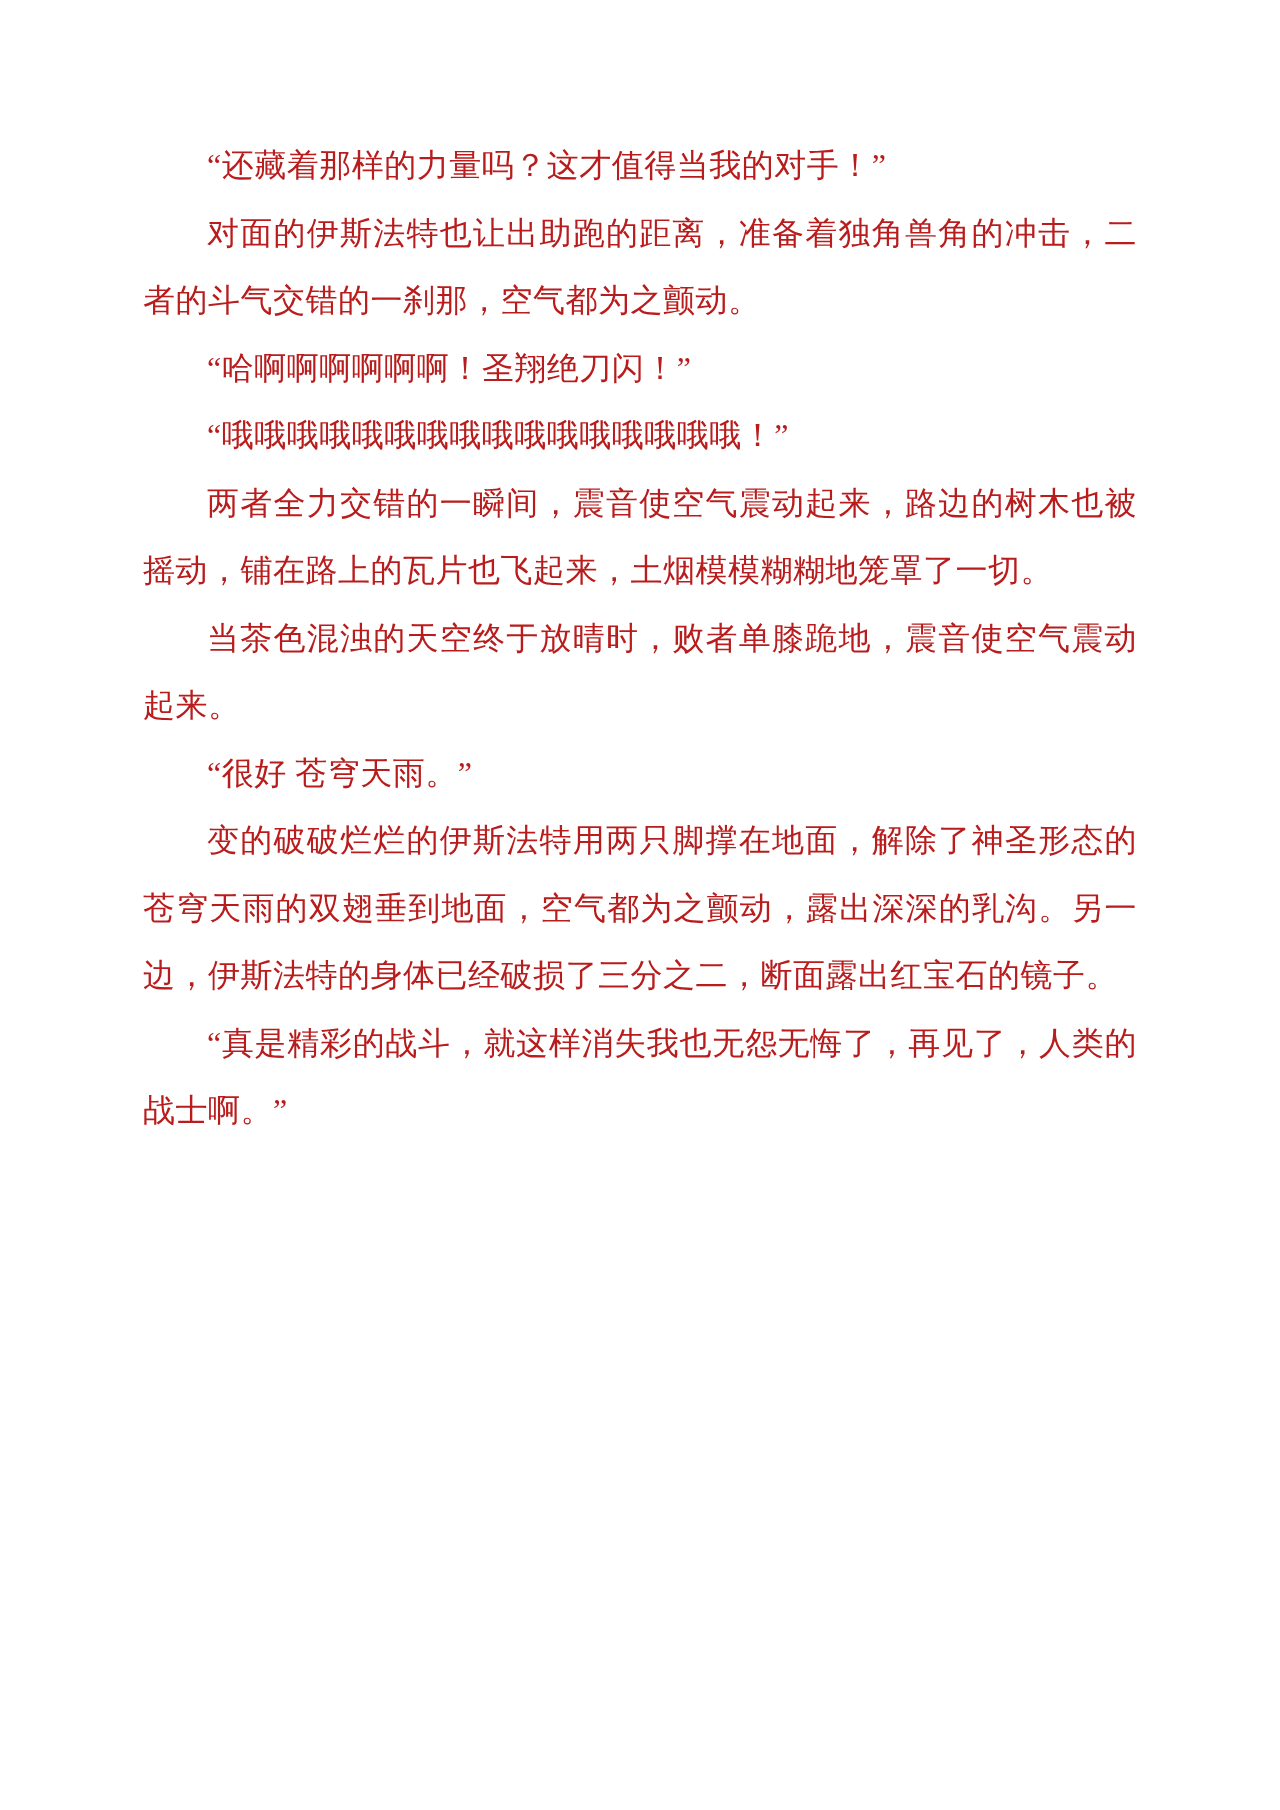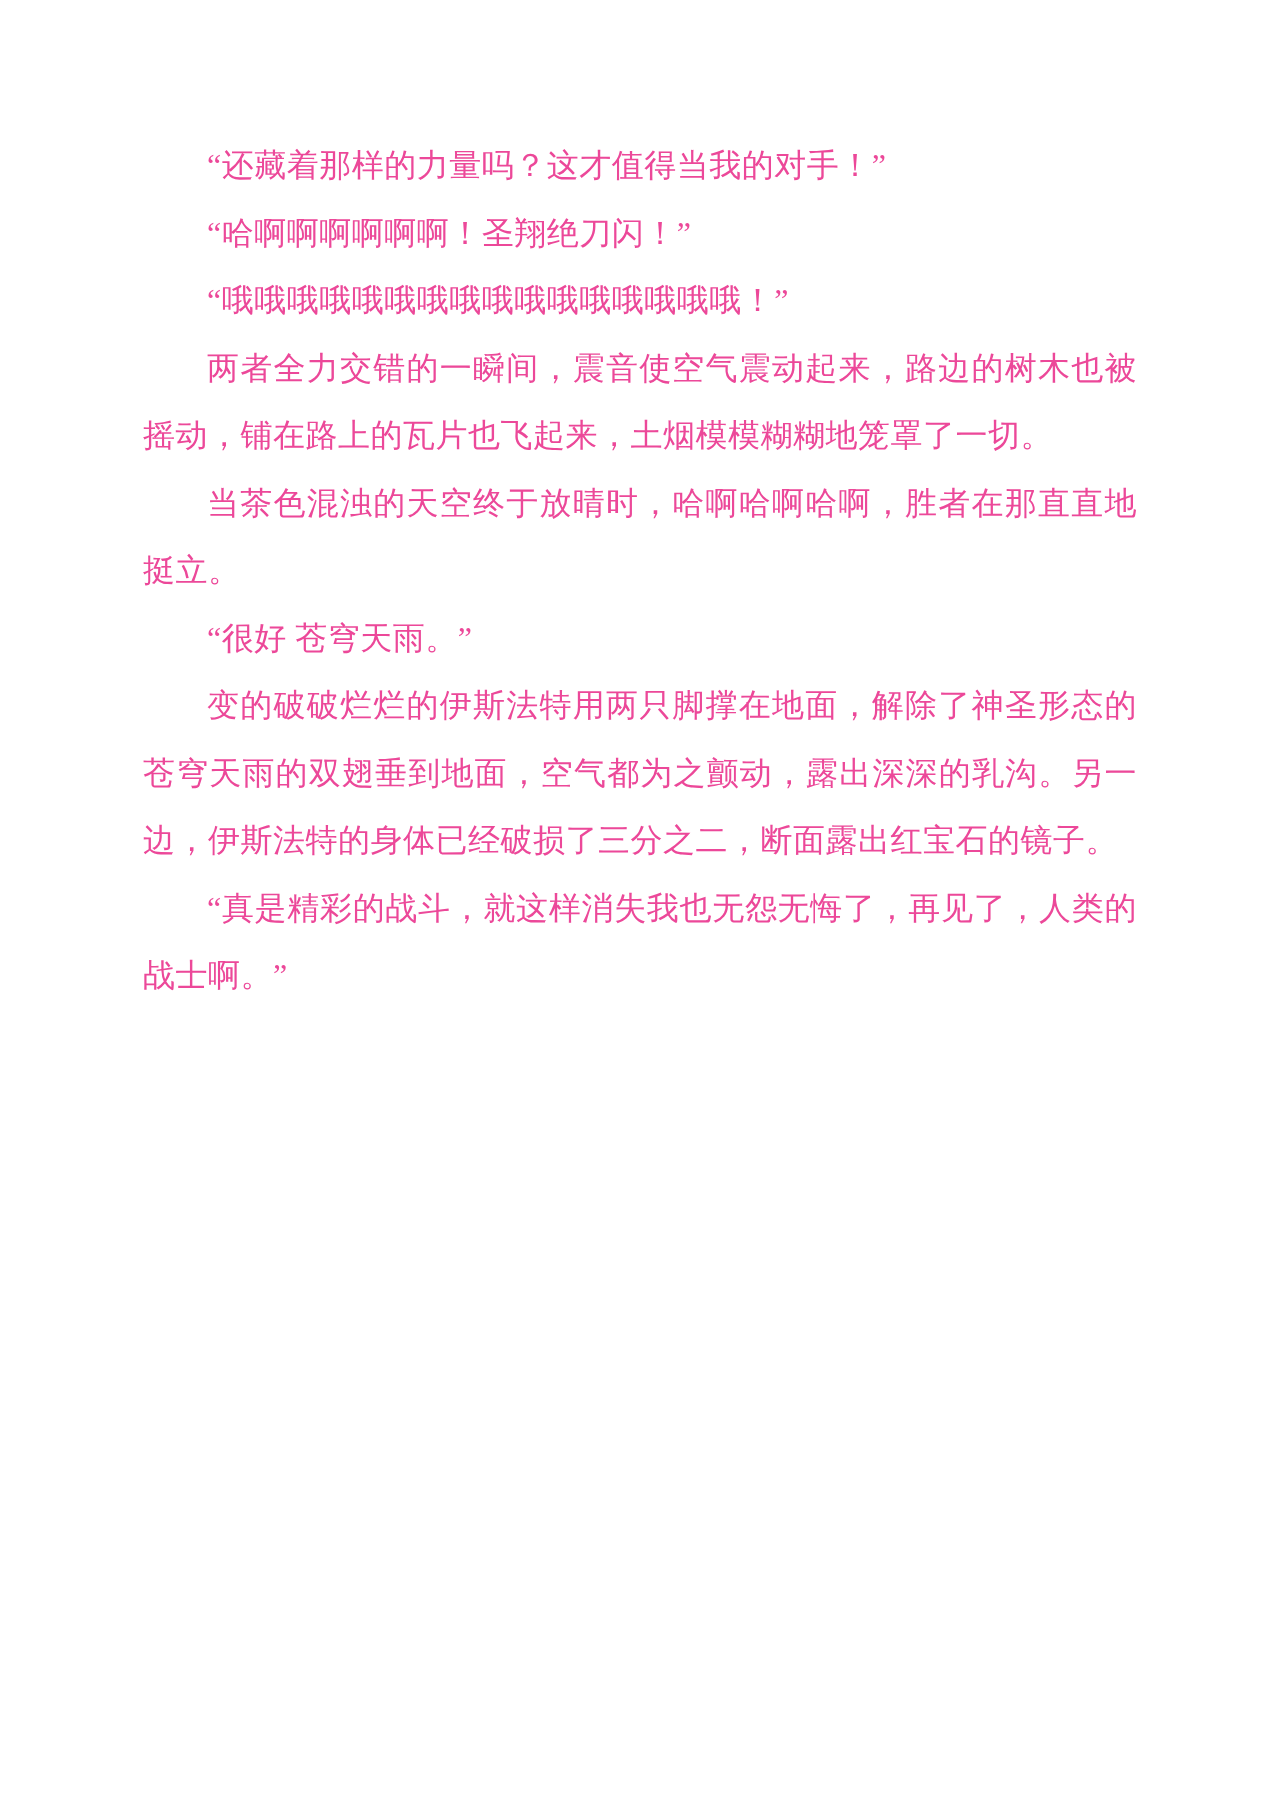--- a/index.html
+++ b/index.html
@@ -12,42 +12,43 @@
     width: 1280px;
     min-height: 1810px;
     margin: 0 auto;
     background: #ffffff;
     box-sizing: border-box;
     padding: 132px 143px 80px 143px;
     overflow: hidden;
   }
   .doc-body {
     width: 994px;
-    color: #ec4899;
+    color: #b91c1c;
     font-family: "Liberation Serif", "DejaVu Serif", serif;
     font-size: 32px;
     line-height: 67.5px;
     text-align: justify;
     letter-spacing: 0.5px;
   }
   .doc-body p {
     margin: 0;
     padding: 0;
     text-indent: 2em;
     word-break: break-all;
   }
 </style>
 </head>
 <body>
 
 <div class="page">
   <div class="doc-body">
 
   <p>“还藏着那样的力量吗？这才值得当我的对手！”</p>
+      <p>对面的伊斯法特也让出助跑的距离，准备着独角兽角的冲击，二者的斗气交错的一刹那，空气都为之颤动。</p>
       <p>“哈啊啊啊啊啊啊！圣翔绝刀闪！”</p>
       <p>“哦哦哦哦哦哦哦哦哦哦哦哦哦哦哦哦！”</p>
       <p>两者全力交错的一瞬间，震音使空气震动起来，路边的树木也被摇动，铺在路上的瓦片也飞起来，土烟模模糊糊地笼罩了一切。</p>
-      <p>当茶色混浊的天空终于放晴时，哈啊哈啊哈啊，胜者在那直直地挺立。</p>
+      <p>当茶色混浊的天空终于放晴时，败者单膝跪地，震音使空气震动起来。</p>
       <p>“很好 苍穹天雨。”</p>
       <p>变的破破烂烂的伊斯法特用两只脚撑在地面，解除了神圣形态的苍穹天雨的双翅垂到地面，空气都为之颤动，露出深深的乳沟。另一边，伊斯法特的身体已经破损了三分之二，断面露出红宝石的镜子。</p>
       <p>“真是精彩的战斗，就这样消失我也无怨无悔了，再见了，人类的战士啊。”</p>
     </div>
 </div>
 
 </body></html>

